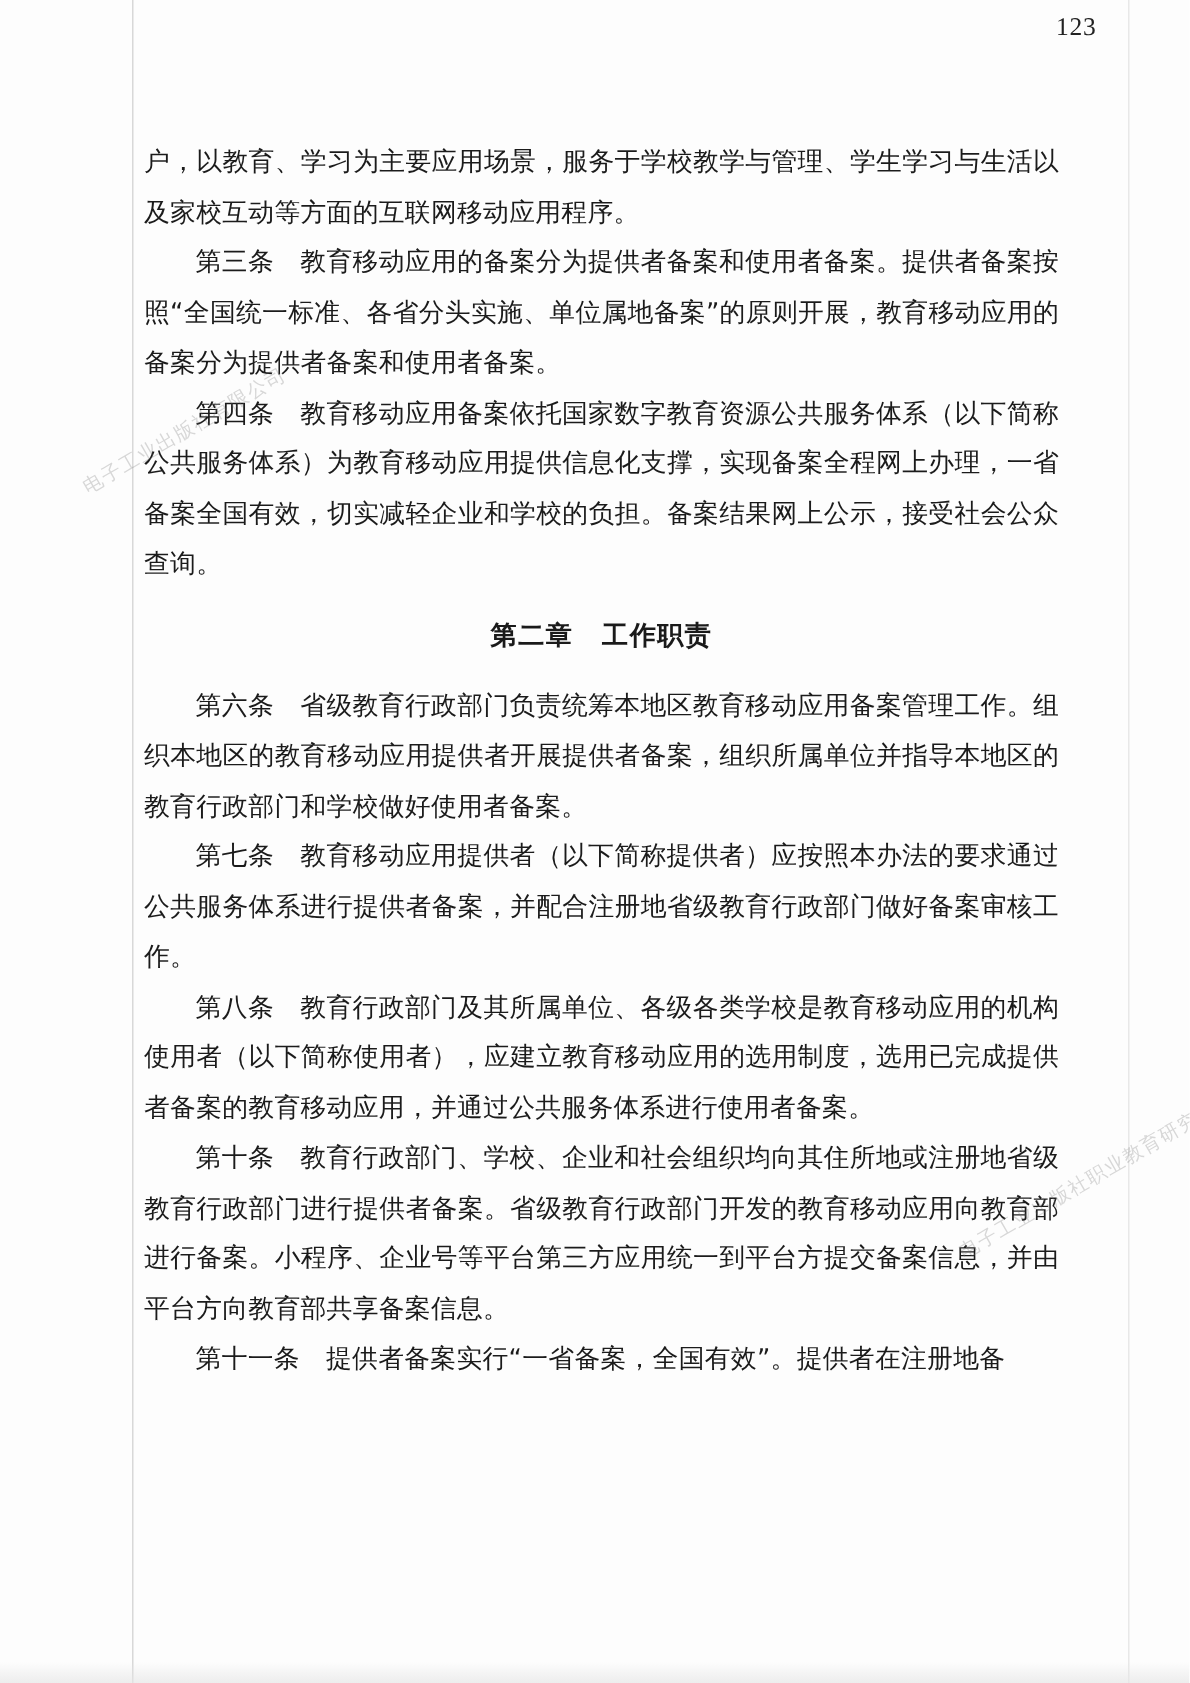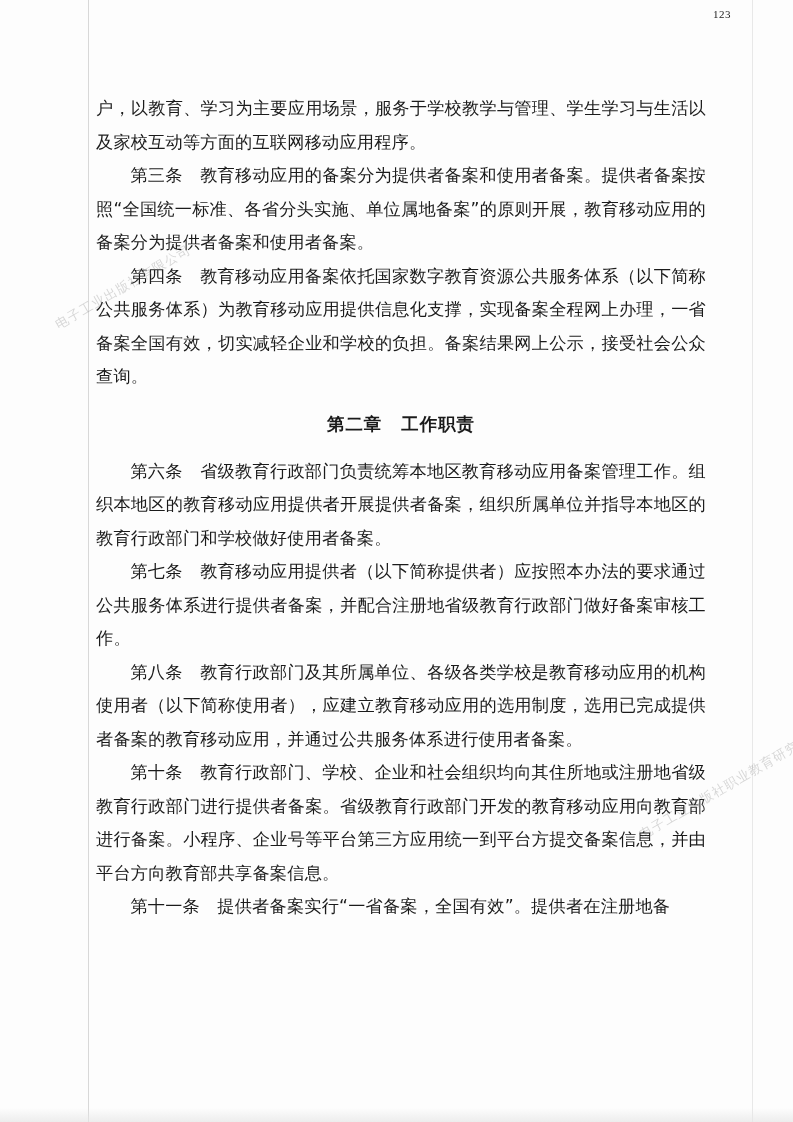--- a/index.html
+++ b/index.html
@@ -36,21 +36,21 @@
     right: 40px;
     top: 0;
     width: 1px;
     height: 1122px;
     background: #e8e8e8;
   }
   .page-number {
     position: absolute;
     top: 8px;
     right: 62px;
-    font-size: 11px;
+    font-size: 17px;
     color: #222;
     font-family: "Liberation Serif", serif;
     letter-spacing: 0.5px;
   }
   .content {
     position: absolute;
     left: 96px;
     top: 92px;
     width: 610px;
   }

